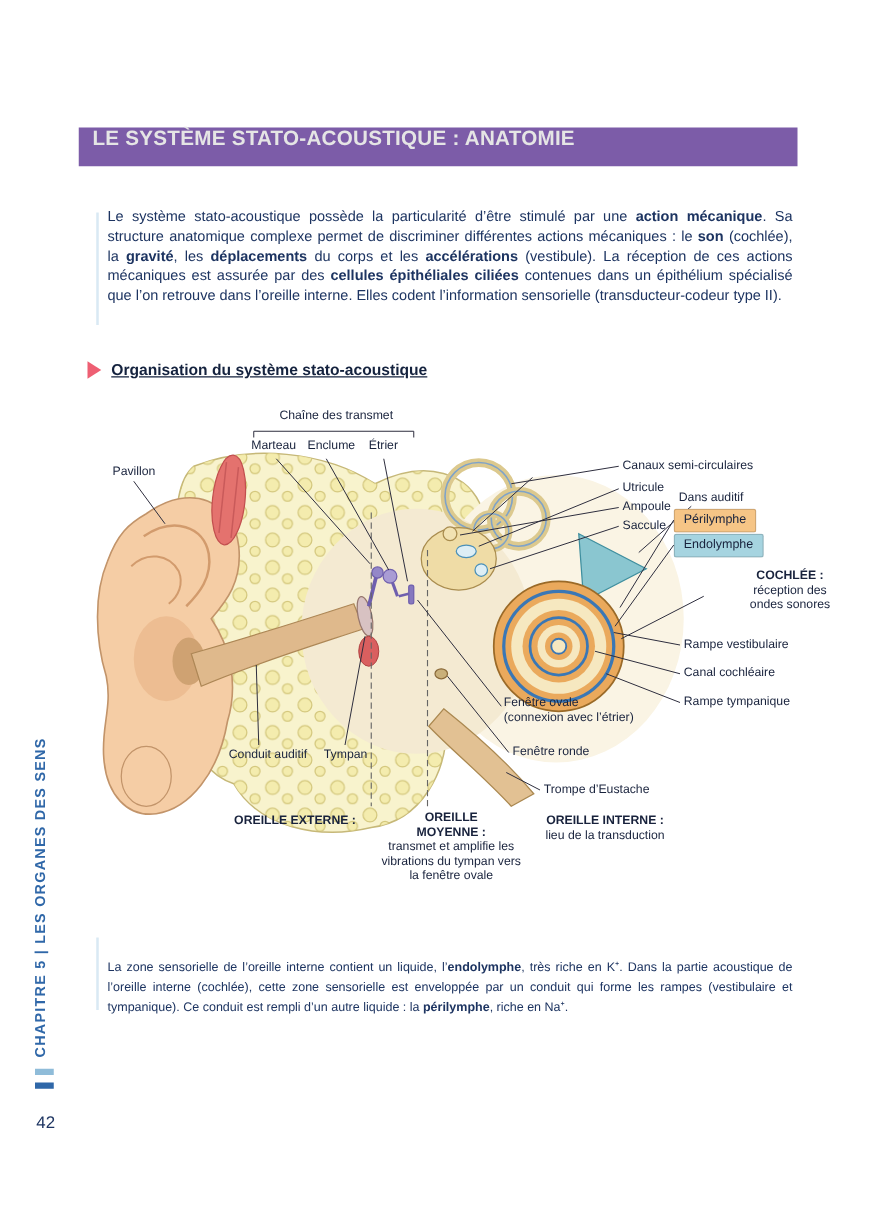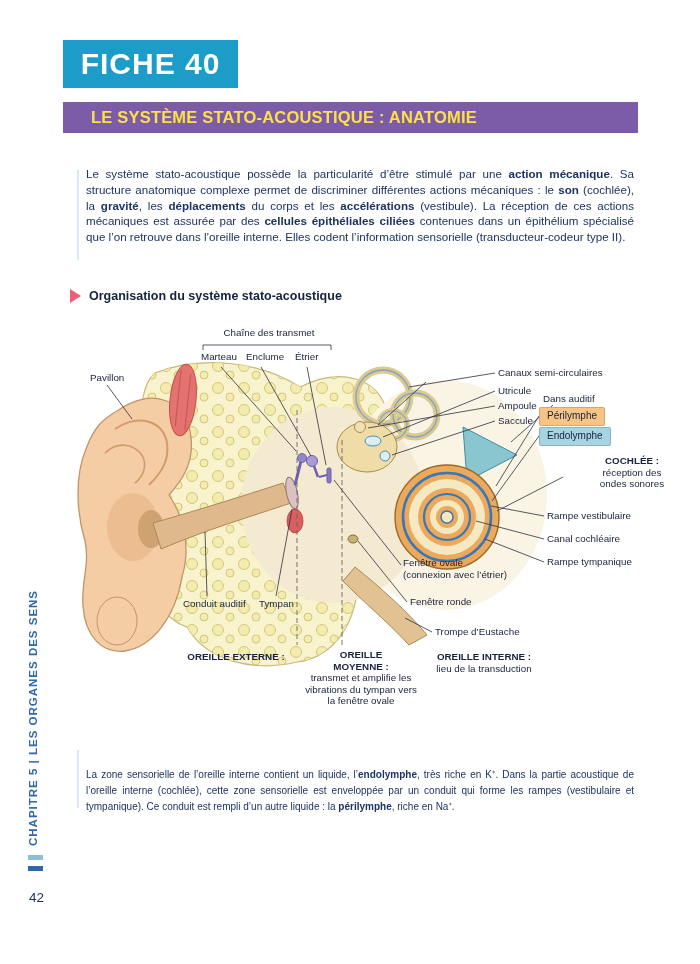--- a/index.html
+++ b/index.html
@@ -4,31 +4,31 @@
 <style>
   * { margin:0; padding:0; box-sizing:border-box; }
   html,body { width:700px; height:964px; background:#ffffff; font-family:"Liberation Sans", sans-serif; }
   .page { position:relative; width:700px; height:964px; overflow:hidden; background:#fff; }
 
   .fiche-box { position:absolute; left:63px; top:40px; width:175px; height:48px;
     background:var(--fiche-bg); color:#fff; font-size:30px; font-weight:bold;
     display:flex; align-items:center; justify-content:center; letter-spacing:1px; }
 
   .title-bar { position:absolute; left:63px; top:102px; width:575px; height:31px;
-    background:var(--title-bg); color:#fde047; font-weight:bold; font-size:16.5px;
-    display:flex; align-items:center; padding-left:28px; letter-spacing:.2px; }
+    background:var(--title-bg); color:#e5e5e5; font-weight:bold; font-size:16.5px;
+    display:flex; padding-left:11px; letter-spacing:.2px; }
 
   .intro { position:absolute; left:86px; top:166px; width:548px; font-size:11.6px;
     line-height:15.8px; color:var(--body-text); text-align:justify; }
   .outro { position:absolute; left:86px; top:746px; width:548px; font-size:10px;
     line-height:15.8px; color:var(--body-text); text-align:justify;margin-top:21px; }
   .rule { position:absolute; width:2px; background:#d9e9f4; }
 
   .section-head { position:absolute; left:70px; top:289px; display:flex; align-items:center;
-    gap:8px; color:#14223e; font-weight:bold; font-size:12.5px; }
+    gap:8px; color:#14223e; font-weight:bold; font-size:12.5px;text-decoration:underline; }
   .tri { width:0; height:0; border-left:11px solid var(--arrow);
     border-top:7px solid transparent; border-bottom:7px solid transparent; }
 
   .diagram { position:absolute; left:55px; top:315px; width:610px; height:430px; }
   .diagram svg { position:absolute; left:0; top:0; }
 
   .lbl { position:absolute; font-size:9.8px; line-height:11.6px; color:#18223c; white-space:nowrap; }
   .lbl.wrap { white-space:normal; }
   .lbl b { font-weight:bold; }
   .center { text-align:center; }
@@ -39,23 +39,20 @@
     transform-origin:0 0; font-size:11.5px; font-weight:bold; letter-spacing:1px;
     color:var(--sidebar-text); white-space:nowrap; }
   .tick { position:absolute; left:28px; width:15px; height:5px; }
   .pagenum { position:absolute; left:29px; top:890px; font-size:13.5px; color:var(--body-text); }
 </style>
 </head>
 <body>
 
 <div class="page">
 
-  <div class="fiche-box">
-    <span>FICHE 40</span>
-  </div>
 
   <div class="title-bar">
     <span>LE SYSTÈME STATO-ACOUSTIQUE : ANATOMIE</span>
   </div>
 
   <div class="rule" style="left:77px;top:170px;height:90px"></div>
   <div class="intro"><span>Le système stato-acoustique possède la particularité d’être stimulé par une </span><b>action mécanique</b><span>. Sa structure anatomique complexe permet de discriminer différentes actions mécaniques : le </span><b>son</b><span> (cochlée), la </span><b>gravité</b><span>, les </span><b>déplacements</b><span> du corps et les </span><b>accélérations</b><span> (vestibule). La réception de ces actions mécaniques est assurée par des </span><b>cellules épithéliales ciliées</b><span> contenues dans un épithélium spécialisé que l’on retrouve dans l’oreille interne. Elles codent l’information sensorielle (transducteur-codeur type II).</span></div>
 
   <div class="section-head">
     <span class="tri"></span>

